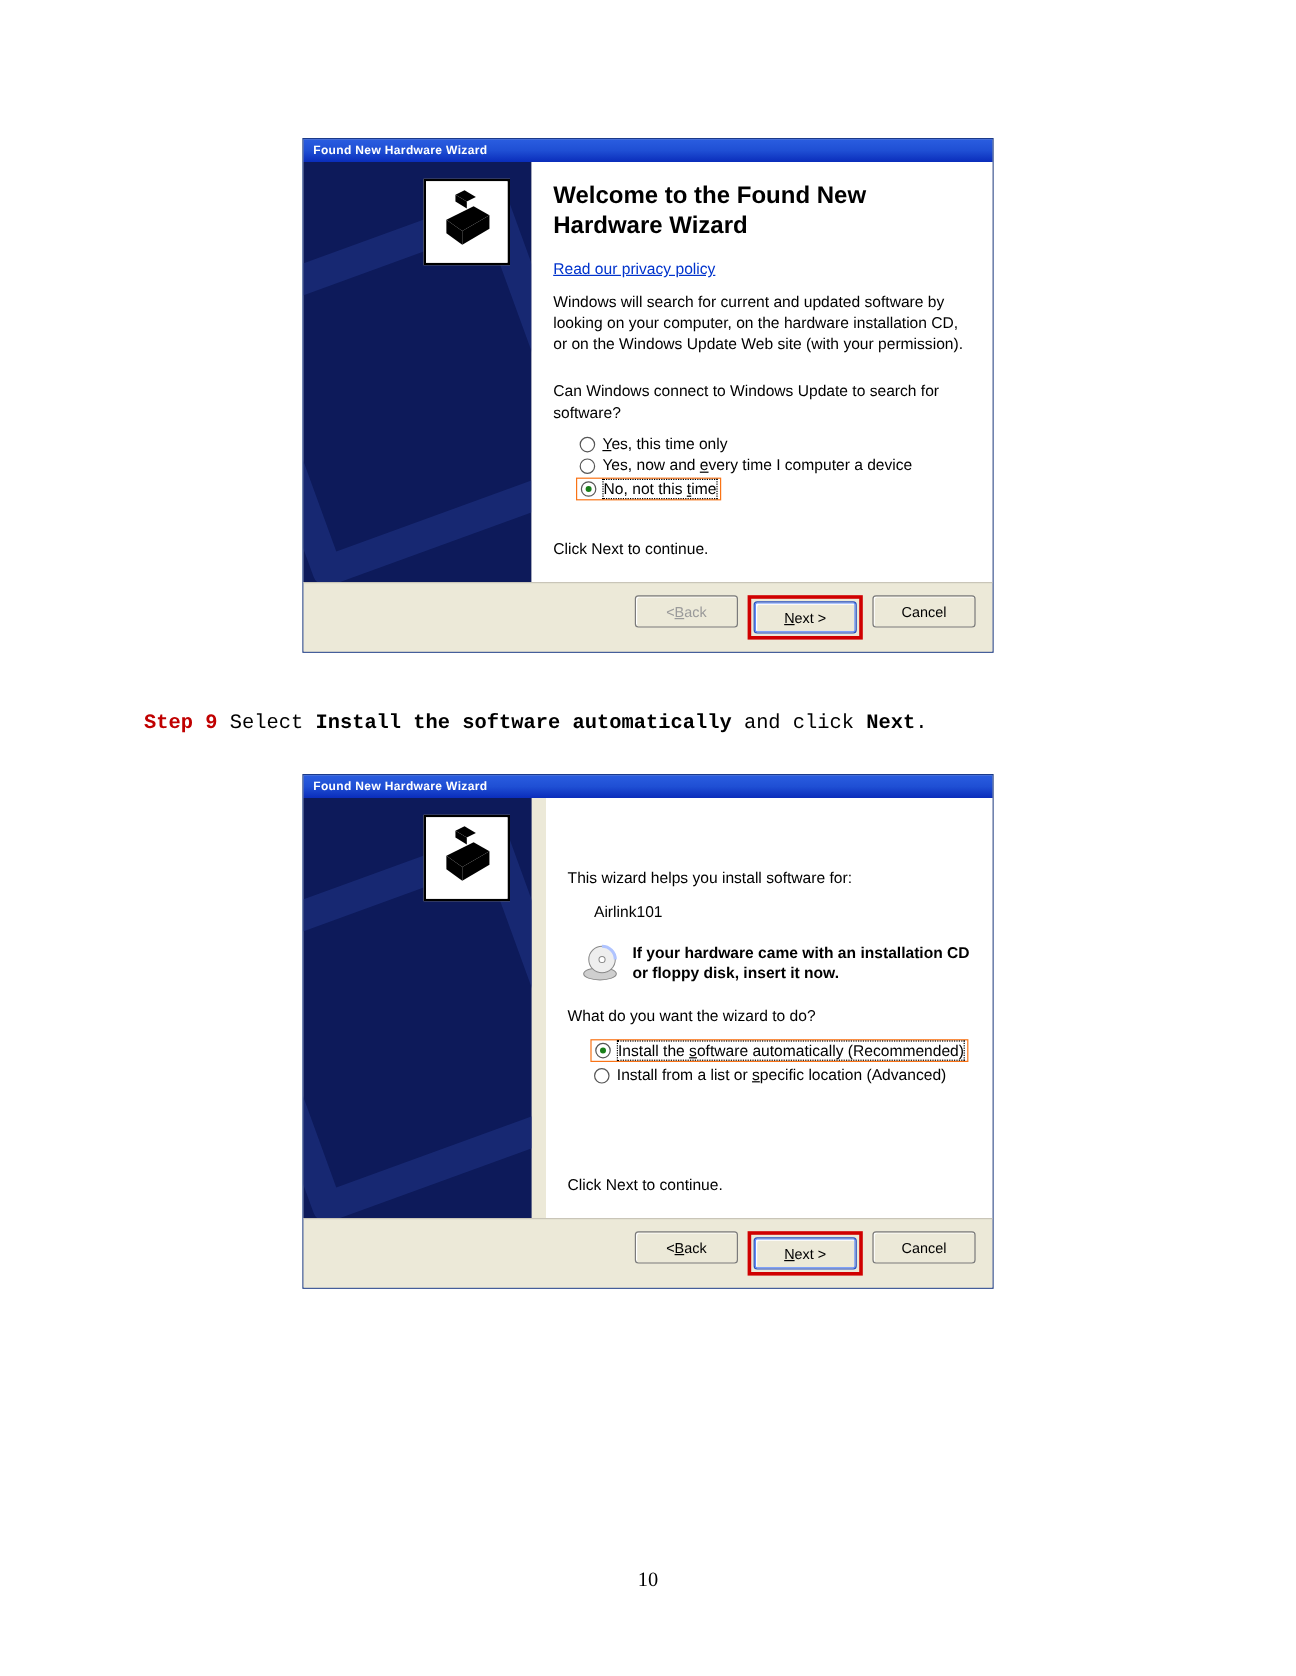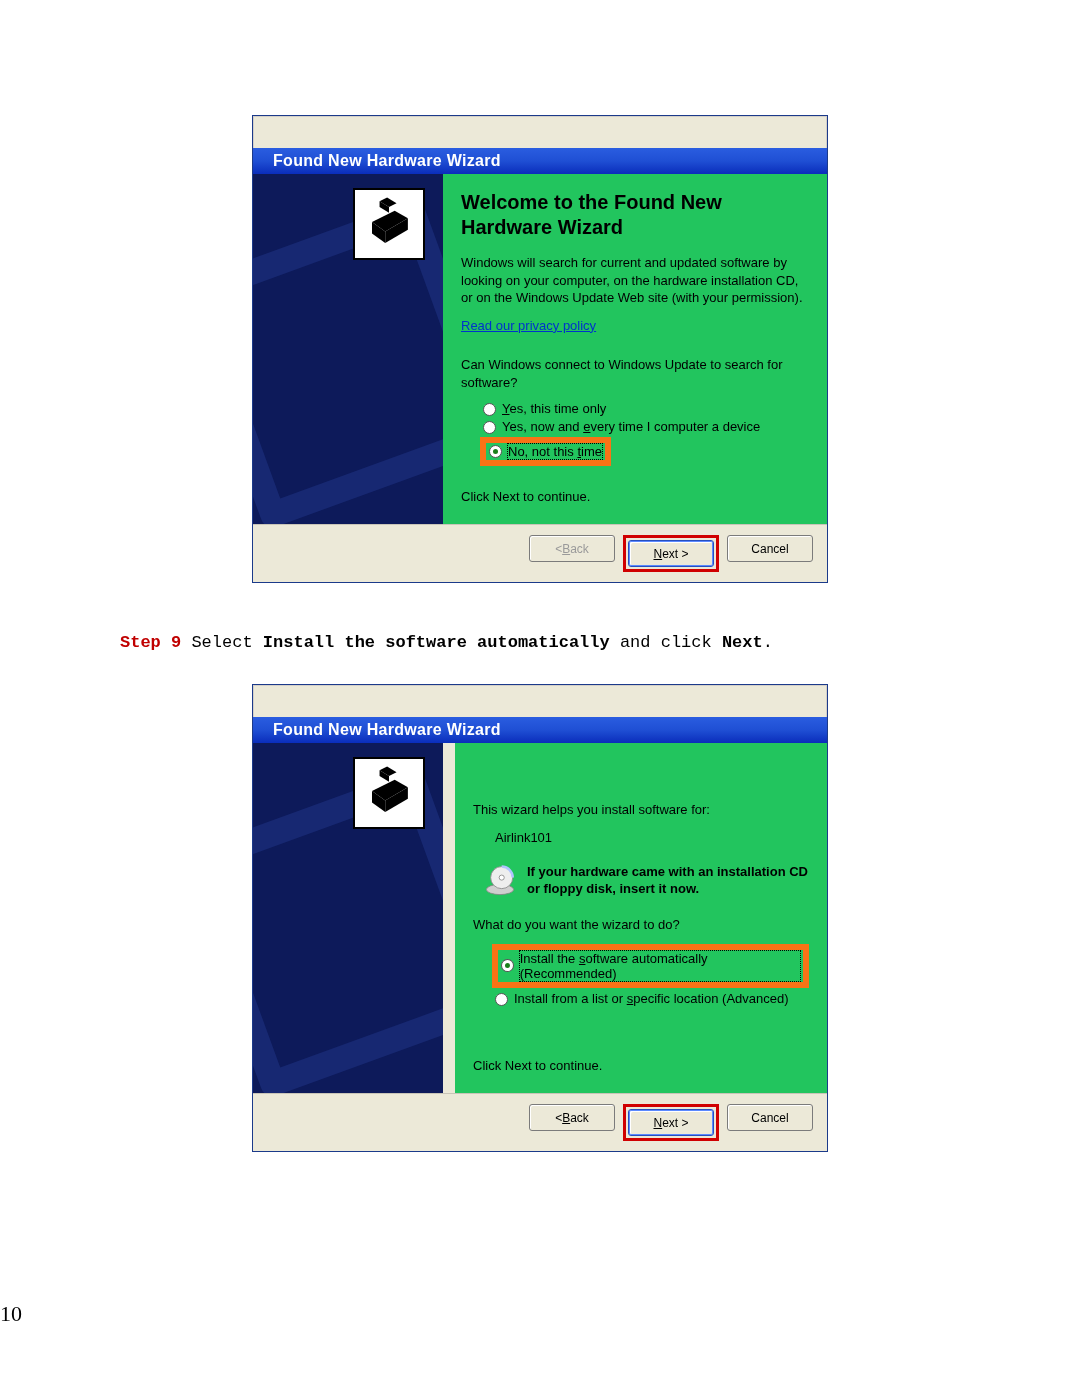--- a/index.html
+++ b/index.html
@@ -22,25 +22,24 @@
     width: 574px;
     margin: 0 auto;
     border: 1px solid #1b3a8a;
     background: #ece9d8; 
     box-shadow: 0 0 0 1px #d4d0c8 inset;
   }
   .titlebar {
     background: linear-gradient(to bottom, #2a5de0 0%, #1f4fd4 50%, #0a2dbb 100%);
     color: #ffffff;
     font-weight: bold;
-    font-size: 16px;
-    padding: 4px 20px;
+    font-size: 10px;
+    padding: 4px 8px;
     letter-spacing: 0.3px;
     font-family: "Trebuchet MS", "Tahoma", sans-serif;
-    margin-top: 32px;
   }
   .wiz-body {
     display: flex;
   }
   .side-panel {
     width: 190px;
     background: #0d1a5a;
     position: relative;
     overflow: hidden;
   }
@@ -58,21 +57,21 @@
     position: absolute;
     top: 14px; left: 100px;
     width: 72px; height: 72px;
     background: #ffffff;
     border: 2px solid #000;
     box-sizing: border-box;
   }
   .side-icon svg { display:block; }
   .content {
     flex: 1;
-    background: #22c55e;
+    background: #ffffff;
     padding: 14px 18px 5px 18px;
     box-sizing: border-box;
     color: #000;
   }
   .content h1 {
     font-size: 20px;
     font-weight: bold;
     margin: 2px 0 14px 0;
     line-height: 1.25;
     font-family: "Tahoma","Arial",sans-serif;
@@ -105,21 +104,21 @@
     width: 5px; height: 5px;
     background: #1a7f1a;
     border-radius: 50%;
   }
   .radio-label .u { text-decoration: underline; }
   .focus-dotted {
     outline: 1px dotted #000;
     outline-offset: 0px;
   }
   .hl-red {
-    border: 6px solid #f97316;
+    border: 1px solid #f97316;
     padding: 1px 3px;
     display: inline-flex;
     align-items: center;
     gap: 6px;
   }
   
   .indent { padding-left: 22px; }
   
   .cdrow {
     display: flex;
@@ -174,23 +173,23 @@
     font-family: Liberation Mono, monospace;
     font-size: 17px;
     color: #000;
   }
   .step-line .step { color: #c00000; font-weight: bold; }
   .step-line .b { font-weight: bold; }
   .page-number {
     position: absolute;
     bottom: 70px;
     width: 100%;
-    text-align: left;
+    text-align: center;
     font-family: "Times New Roman", serif;
-    font-size: 22px;
+    font-size: 17px;
   }
 </style>
 </head>
 <body>
 
 <div class="page">
 
   <div class="wizard">
     <div class="titlebar">
       <span>Found New Hardware Wizard</span>
@@ -206,22 +205,22 @@
               <polygon points="18,34 18,46 32,56 32,44"></polygon>
               <polygon points="32,44 56,30 56,42 32,56"></polygon>
               <polygon points="26,12 34,8 44,14 36,18"></polygon>
               <polygon points="26,12 26,18 36,24 36,18"></polygon>
             </g>
           </svg>
         </div>
       </div>
       <div class="content" style="min-height:350px; position:relative;">
         <h1>Welcome to the Found New Hardware Wizard</h1>
+        <p><a href="#" class="link">Read our privacy policy</a></p>
         <p>Windows will search for current and updated software by looking on your computer, on the hardware installation CD, or on the Windows Update Web site (with your permission).</p>
-        <p><a href="#" class="link">Read our privacy policy</a></p>
         <p style="margin-top:22px;">Can Windows connect to Windows Update to search for software?</p>
 
         <div class="radio-row">
           <span class="radio"></span>
           <span class="radio-label"><span class="u">Y</span><span>es, this time only</span></span>
         </div>
         <div class="radio-row">
           <span class="radio"></span>
           <span class="radio-label"><span>Yes, now and </span><span class="u">e</span><span>very time I computer a device</span></span>
         </div>

